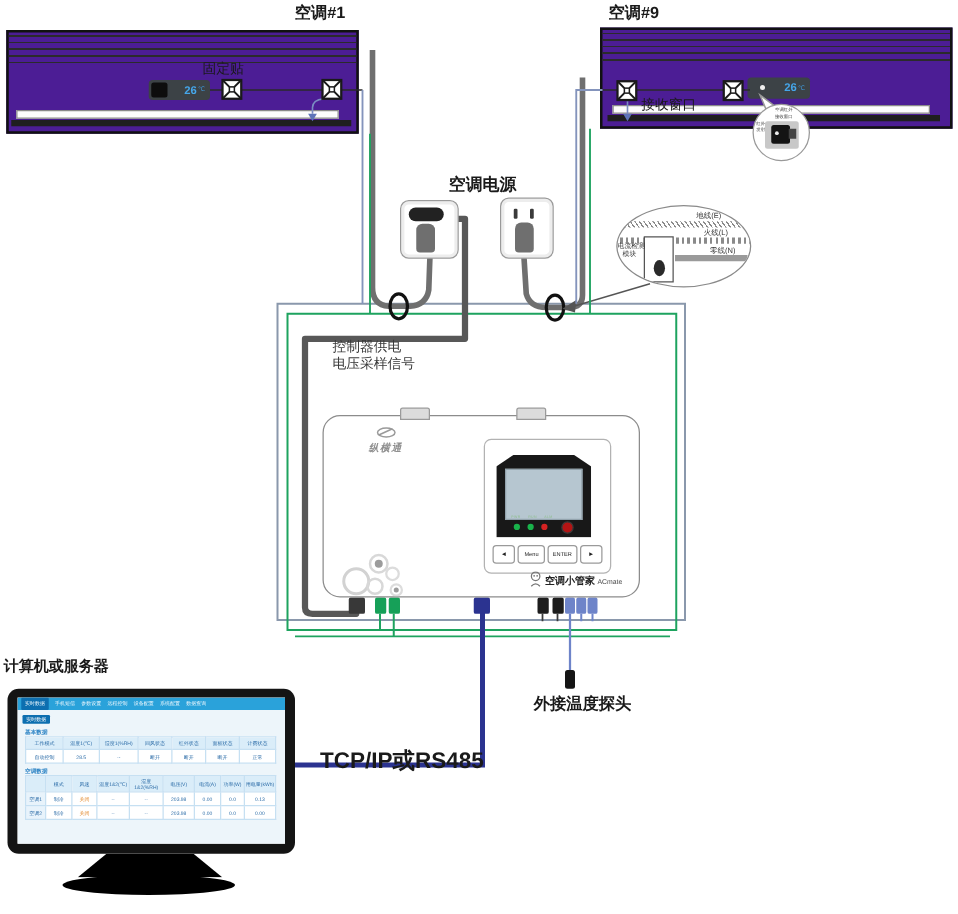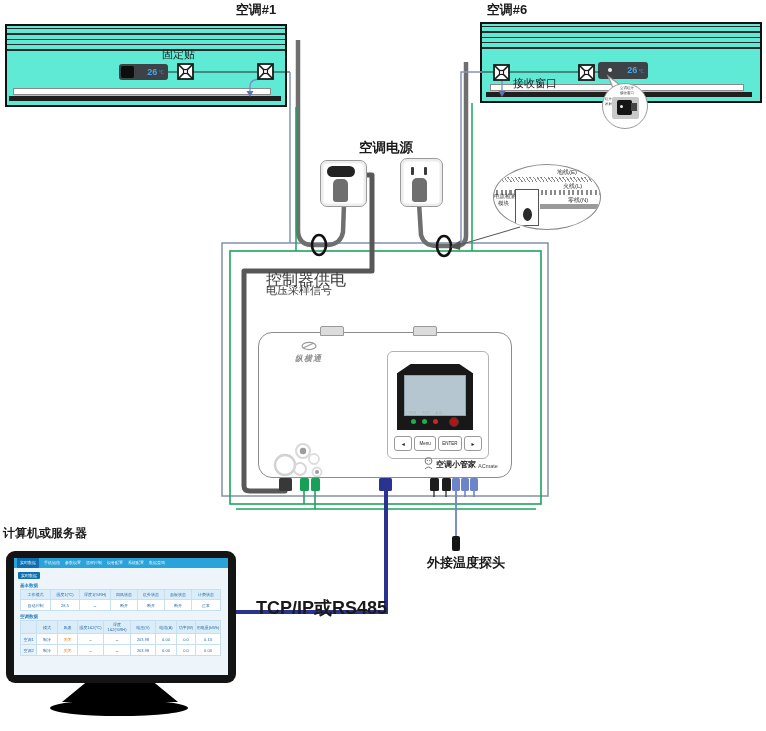--- a/index.html
+++ b/index.html
@@ -2,21 +2,21 @@
 <html><head>
 <meta charset="utf-8">
 <style>
   html,body{margin:0;padding:0;background:#fff;}
   .canvas{position:relative;width:766px;height:717px;background:#fff;overflow:hidden;
           font-family:"Liberation Sans","DejaVu Sans",sans-serif;color:#1a1a1a;}
   .abs{position:absolute;}
   .lbl{position:absolute;z-index:3;white-space:nowrap;}
   .b{font-weight:bold;}
   .ctr{text-align:center;}
-  .acbox{position:absolute;background:#5eead4;border:2px solid #111;z-index:2;box-sizing:border-box;}
+  .acbox{position:absolute;background:#4c1d95;border:2px solid #111;z-index:2;box-sizing:border-box;}
   .vents{position:absolute;left:0;right:0;background:repeating-linear-gradient(to bottom,#2b2b2b 0 1.3px,transparent 1.3px 5.3px);}
   .barlight{position:absolute;background:#fdfdfd;border:1px solid #8a8a8a;}
   .bardark{position:absolute;background:#1f1f1f;}
   .strip{position:absolute;background:#3c4246;border-radius:3px;z-index:2;display:flex;align-items:center;justify-content:flex-end;padding-right:4px;box-sizing:border-box;}
   .strip .t{color:#45a6ea;font-weight:bold;font-size:9px;line-height:9px;}
   .strip .u{color:#3f94d4;font-size:5px;margin-left:1px;}
   .outlet{position:absolute;background:#fff;border:1.5px solid #9a9a9a;border-radius:7px;z-index:2;box-shadow:inset 0 0 0 2.5px #ededed;box-sizing:border-box;}
   .pill{position:absolute;background:#222;border-radius:6px;}
   .plug{position:absolute;background:#6f6f6f;border-radius:5px 5px 3px 3px;}
   .slot{position:absolute;background:#3a3a3a;border-radius:1px;}
@@ -108,21 +108,21 @@
     <div class="barlight" style="left:6px;top:62px;width:256px;height:5px;"></div>
     <div class="bardark" style="left:2px;top:70px;width:272px;height:5px;"></div>
     <div class="strip" style="left:112px;top:38px;width:49px;height:16px;">
       <div class="abs" style="left:2px;top:2px;width:13px;height:12px;background:#0d0d0d;border-radius:2px;"></div>
       <span class="t">26</span>
       <span class="u">℃</span>
     </div>
   </div>
   <div class="lbl" style="left:162px;top:47px;font-size:11px;">固定贴</div>
 
-  <div class="lbl b" style="left:477px;top:1px;width:60px;font-size:13px;text-align:center;">空调#6</div>
+  <div class="lbl b" style="left:477px;top:1px;width:60px;font-size:13px;text-align:center;">空调#9</div>
   <div class="acbox" style="left:480px;top:22px;width:282px;height:81px;">
     <div class="vents" style="top:2px;height:24px;"></div>
     <div class="barlight" style="left:8px;top:60px;width:252px;height:5px;"></div>
     <div class="bardark" style="left:4px;top:68px;width:266px;height:5px;"></div>
     <div class="strip" style="left:116px;top:38px;width:50px;height:17px;">
       <div class="abs" style="left:10px;top:6px;width:4px;height:4px;border-radius:50%;background:#eee;"></div>
       <span class="t">26</span>
       <span class="u">℃</span>
     </div>
   </div>
@@ -132,21 +132,21 @@
   <div class="outlet" style="left:320px;top:160px;width:47px;height:47px;">
     <div class="pill" style="left:6px;top:5px;width:28px;height:11px;"></div>
     <div class="plug" style="left:12px;top:18px;width:15px;height:23px;"></div>
   </div>
   <div class="outlet" style="left:400px;top:158px;width:43px;height:49px;">
     <div class="slot" style="left:10px;top:8px;width:3px;height:8px;"></div>
     <div class="slot" style="left:23px;top:8px;width:3px;height:8px;"></div>
     <div class="plug" style="left:11px;top:19px;width:15px;height:24px;"></div>
   </div>
 
-  <div class="lbl" style="left:266px;top:270px;font-size:16px;color:#3a3a3a;">控制器供电</div>
+  <div class="lbl" style="left:266px;top:270px;font-size:11px;color:#3a3a3a;">控制器供电</div>
   <div class="lbl" style="left:266px;top:283px;font-size:11px;color:#3a3a3a;">电压采样信号</div>
 
   <div class="controller">
     <div class="ctab" style="left:61px;top:-7px;"></div>
     <div class="ctab" style="left:154px;top:-7px;"></div>
     <div class="brand">
       <svg width="16" height="10" viewBox="0 0 16 10">
           <ellipse cx="8" cy="5" rx="7" ry="3.6" fill="none" stroke="#9a9a9a" stroke-width="1.2"></ellipse>
           <path d="M2,7 L13,2" stroke="#9a9a9a" stroke-width="1.2"></path>
         </svg>

